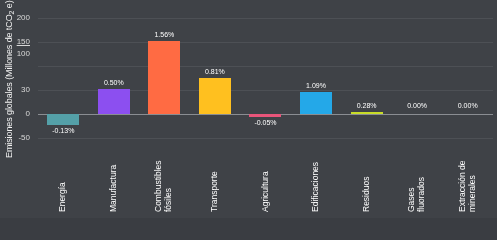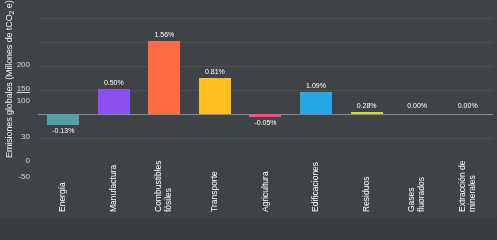--- a/index.html
+++ b/index.html
@@ -55,21 +55,20 @@
 
   .ytick {
     position: absolute;
     right: 463px;
     width: 28px;
     text-align: right;
     color: #d8d8d8;
     font-size: 8px;
     line-height: 8px;
     transform: translateY(-4px);
-    margin-top: 47px;
   }
 
   
   .bar-slot {
     position: absolute;
     top: 0;
     height: 120px;
   }
   .bar {
     position: absolute;
@@ -121,21 +120,21 @@
         <div class="gridline" style="top: 72px;"></div>
         <div class="gridline zero" style="top: 96px;"></div>
         <div class="gridline" style="top: 120px;"></div>
       </div>
     <div id="yticks">
         <div class="ytick" style="top: 0px;">200</div>
         <div class="ytick" style="top: 24px; text-decoration: underline;">150</div>
         <div class="ytick" style="top: 36px;">100</div>
         <div class="ytick" style="top: 72px;">30</div>
         <div class="ytick" style="top: 96px;">0</div>
-        <div class="ytick" style="top: 112px;">-50</div>
+        <div class="ytick" style="top: 120px;">-50</div>
       </div>
     <div id="bars">
         <div class="bar-slot" style="left: 0px; width: 50.5556px;">
           <div class="bar" title="Energía: -0.13%" style="top: 96px; height: 10.56px; background: rgb(84, 160, 168);"></div>
           <div class="bar-value" style="top: 108.56px;">-0.13%</div>
         </div>
         <div class="bar-slot" style="left: 50.5556px; width: 50.5556px;">
           <div class="bar" title="Manufactura: 0.50%" style="top: 70.56px; height: 25.44px; background: rgb(140, 79, 240);"></div>
           <div class="bar-value" style="top: 60.56px;">0.50%</div>
         </div>

